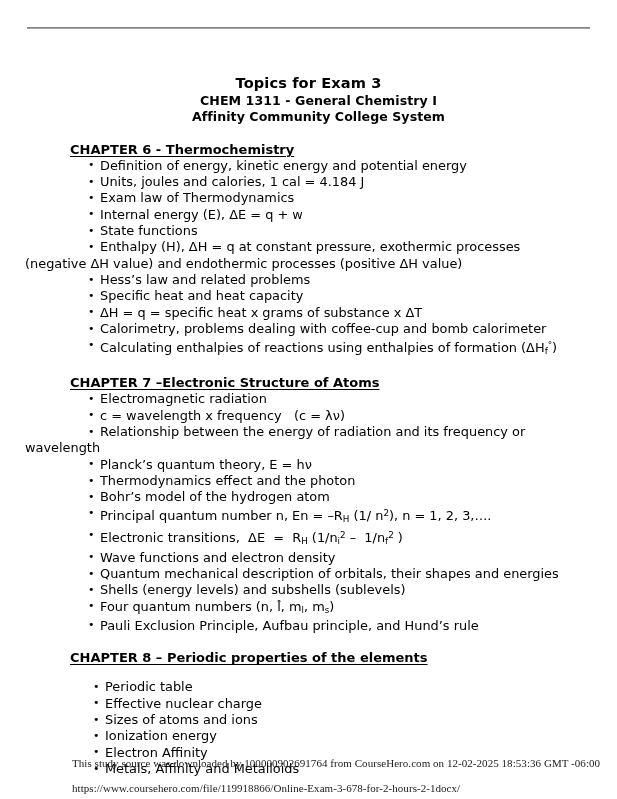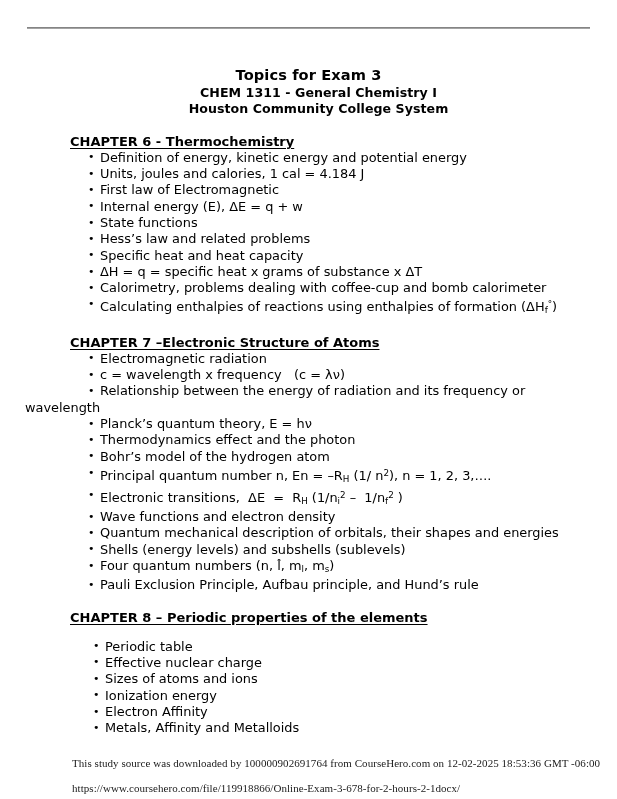--- a/index.html
+++ b/index.html
@@ -28,21 +28,21 @@
     left: 27px;
     top: 27px;
     width: 563px;
     height: 2px;
     background: linear-gradient(to bottom, #9a9a9a 0, #6f6f6f 50%, #d8d8d8 100%);
   }
 
   .content {
     position: absolute;
     left: 0;
-    top: 4px;
+    top: 12px;
     width: 617px;
   }
 
   
   .title-block {
     text-align: center;
     margin-top: 62px;
     line-height: 1.30;
   }
   .doc-title {
@@ -141,31 +141,34 @@
 
 <div class="page">
 
   <div class="top-rule"></div>
 
   <div class="content">
 
     <div class="title-block">
       <div class="doc-title">Topics for Exam 3</div>
       <div class="doc-sub">CHEM 1311 - General Chemistry I</div>
-      <div class="doc-sub">Houston Community College System</div>
+      <div class="doc-sub">Affinity Community College System</div>
     </div>
 
     <div class="section ch6">
       <div class="chapter-heading">CHAPTER 6 - Thermochemistry</div>
       <ul class="bullets">
         <li><span class="txt">Definition of energy, kinetic energy and potential energy</span></li>
         <li><span class="txt">Units, joules and calories, 1 cal = 4.184 J</span></li>
-        <li><span class="txt">First law of Electromagnetic</span></li>
+        <li><span class="txt">Exam law of Thermodynamics</span></li>
         <li><span class="txt">Internal energy (E), ΔE = q + w</span></li>
         <li><span class="txt">State functions</span></li>
+        <li class="hang">
+            <span class="txt">Enthalpy (H), ΔH = q at constant pressure, exothermic processes<span class="wrapline">(negative ΔH value) and endothermic processes (positive ΔH value)</span></span>
+          </li>
         <li><span class="txt">Hess’s law and related problems</span></li>
         <li><span class="txt">Specific heat and heat capacity</span></li>
         <li><span class="txt">ΔH = q = specific heat x grams of substance x ΔT</span></li>
         <li><span class="txt">Calorimetry, problems dealing with coffee-cup and bomb calorimeter</span></li>
         <li><span class="txt">Calculating enthalpies of reactions using enthalpies of formation (ΔH<sub>f</sub><sup>°</sup>)</span></li>
       </ul>
     </div>
 
     <div class="section ch7">
       <div class="chapter-heading">CHAPTER 7 –Electronic Structure of Atoms</div>

